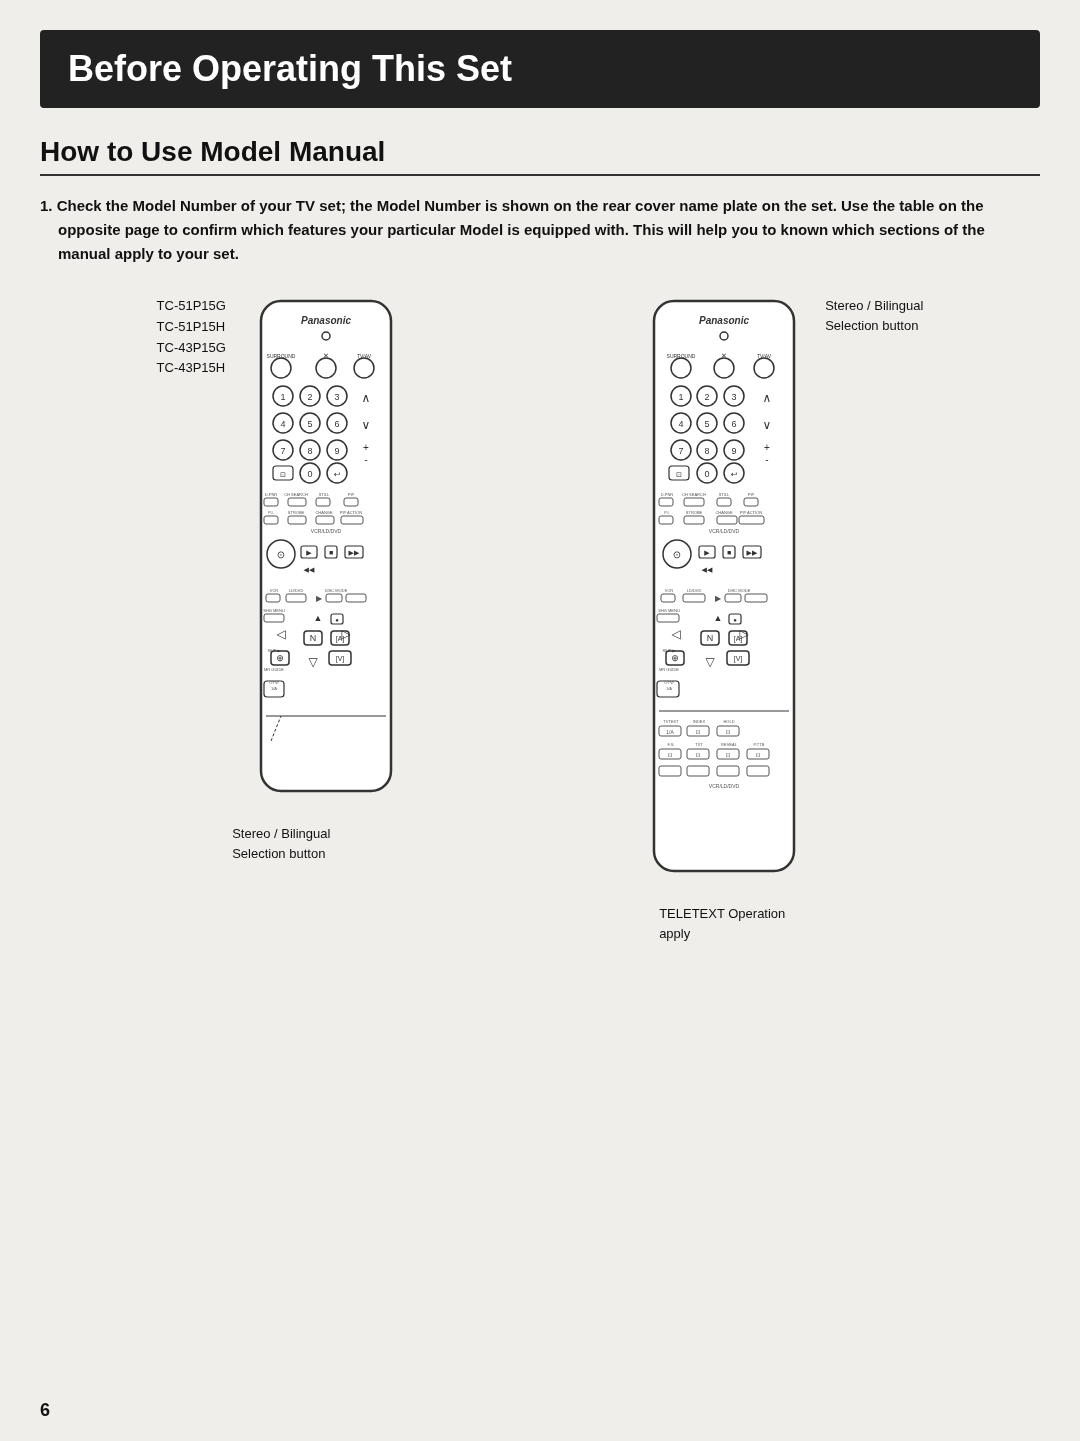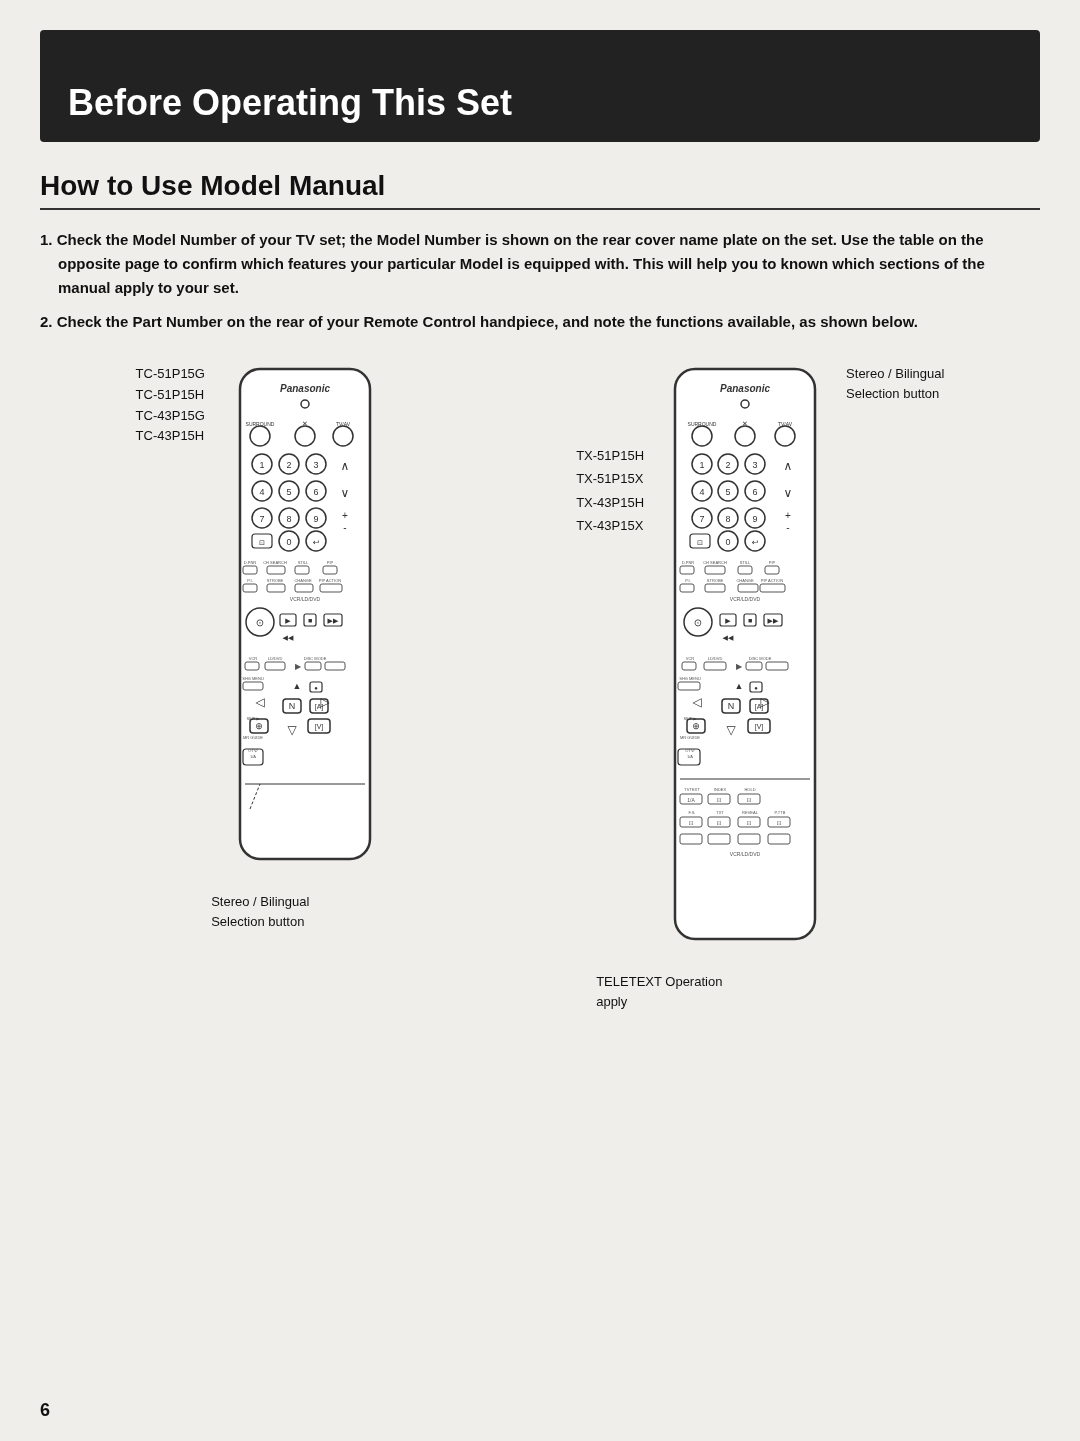--- a/index.html
+++ b/index.html
@@ -21,21 +21,20 @@
       background: #222;
       color: #fff;
       padding: 18px 28px;
       margin-bottom: 28px;
       border-radius: 4px;
     }
     .title-box h1 {
       font-size: 36px;
       font-weight: bold;
       color: #fff;
-      margin-top: 34px;
     }
     .section-title {
       font-size: 28px;
       font-weight: bold;
       border-bottom: 2px solid #333;
       padding-bottom: 6px;
       margin-bottom: 18px;
     }
     .instructions {
       margin-bottom: 30px;
@@ -95,21 +94,20 @@
 
 <div class="page">
   <div class="title-box">
     <h1>Before Operating This Set</h1>
   </div>
 
   <h2 class="section-title">How to Use Model Manual</h2>
 
   <div class="instructions">
     <p>1. Check the Model Number of your TV set; the Model Number is shown on the rear cover name plate on the set. Use the table on the opposite page to confirm which features your particular Model is equipped with. This will help you to known which sections of the manual apply to your set.</p>
-    <p>2. Check the Part Number on the rear of your Remote Control handpiece, and note the functions available, as shown below.</p>
   </div>
 
   <div class="remotes-container">
 
     <div class="remote-section">
       <div class="remote-with-label">
         <div class="remote-label-left">
           <div>TC-51P15G</div>
           <div>TC-51P15H</div>
           <div>TC-43P15G</div>
@@ -237,26 +235,20 @@
       </div>
       <div class="remote-caption">
         <span>Stereo / Bilingual</span><br>
         <span>Selection button</span>
       </div>
     </div>
 
     <div class="remote-section">
       <div style="display:flex; flex-direction:row; align-items:flex-start; gap:16px;">
 
-        <div style="font-size:13px; line-height:1.8; padding-top:80px;">
-          <div>TX-51P15H</div>
-          <div>TX-51P15X</div>
-          <div>TX-43P15H</div>
-          <div>TX-43P15X</div>
-        </div>
 
         <svg class="remote-svg" width="170" height="600" viewBox="0 0 170 600" xmlns="http://www.w3.org/2000/svg">
 
           <rect x="15" y="5" width="140" height="570" rx="20" ry="20" fill="white" stroke="#333" stroke-width="2.5"></rect>
 
           <text x="85" y="28" text-anchor="middle" font-size="10" font-weight="bold" font-style="italic" fill="#333">Panasonic</text>
 
           <circle cx="85" cy="40" r="4" fill="none" stroke="#333" stroke-width="1.5"></circle>
 
           <text x="42" y="62" text-anchor="middle" font-size="5" fill="#333">SURROUND</text>

